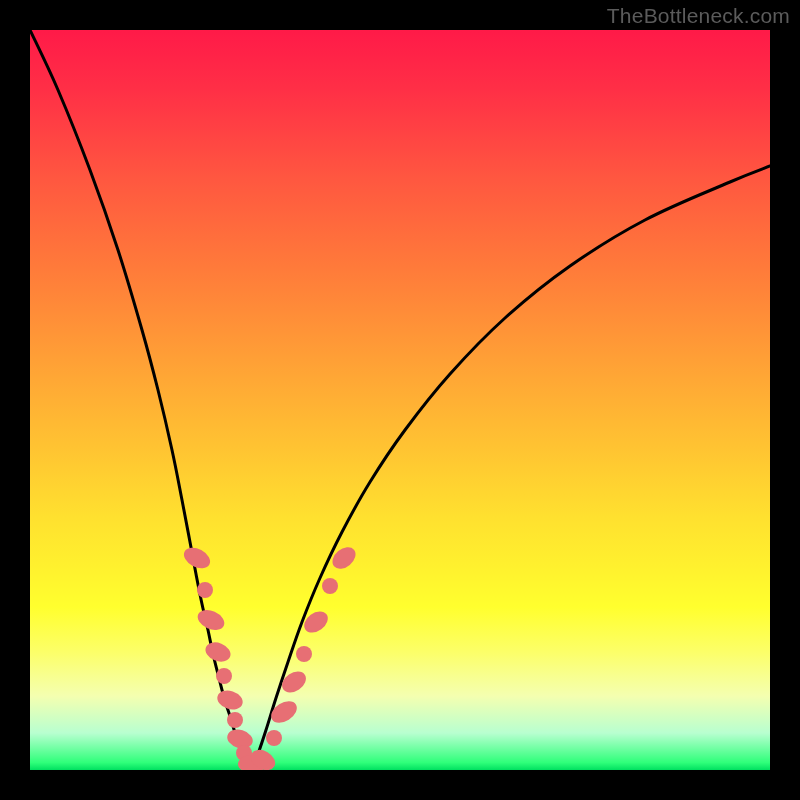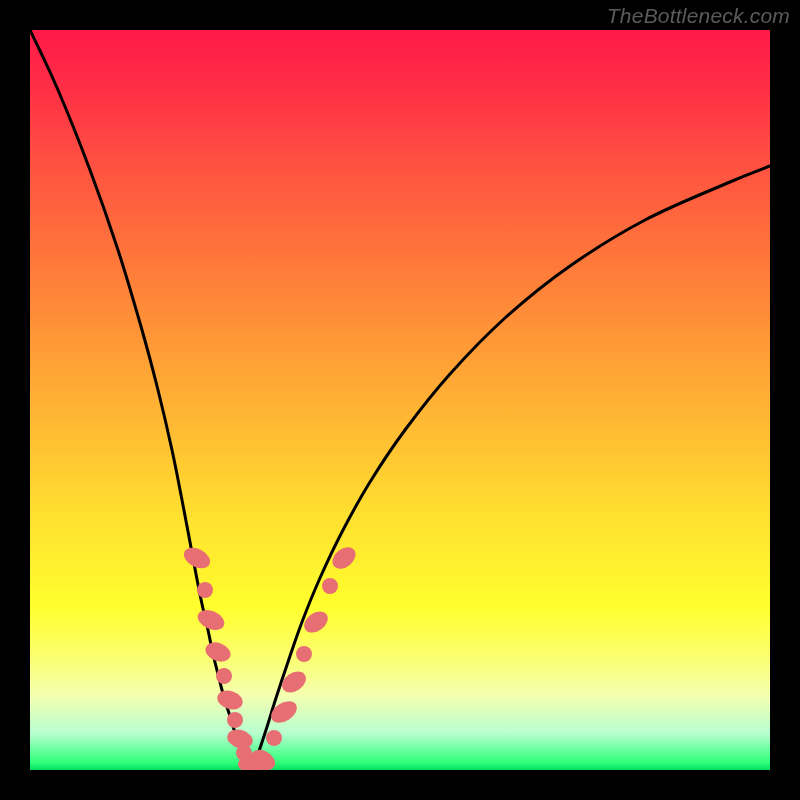--- a/index.html
+++ b/index.html
@@ -11,21 +11,20 @@
     background: #000;
     font-family: Arial, Helvetica, sans-serif;
   }
   .frame {
     position: absolute;
     left: 0;
     top: 0;
     width: 800px;
     height: 800px;
     background: #000;
-    font-style: italic;
   }
   .plot {
     position: absolute;
     left: 30px;
     top: 30px;
     width: 740px;
     height: 740px;
     
     background: linear-gradient(to bottom,
       #ff1a48 0%,

